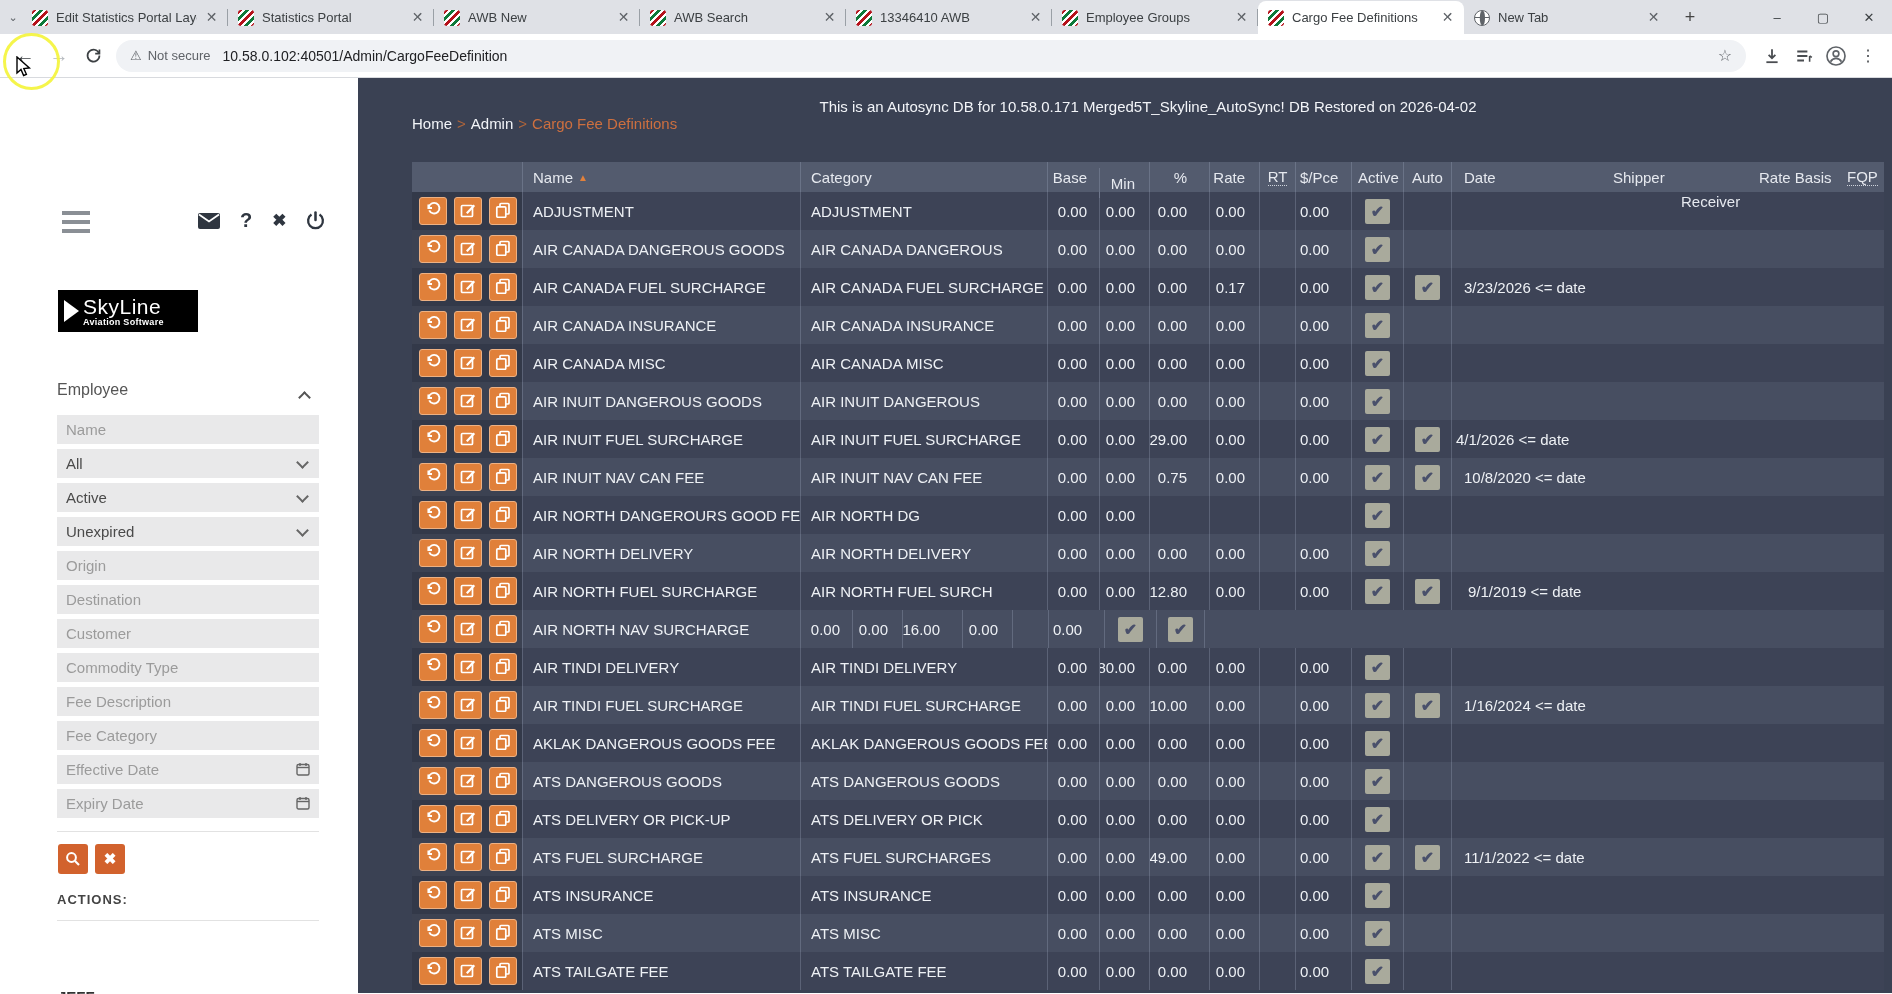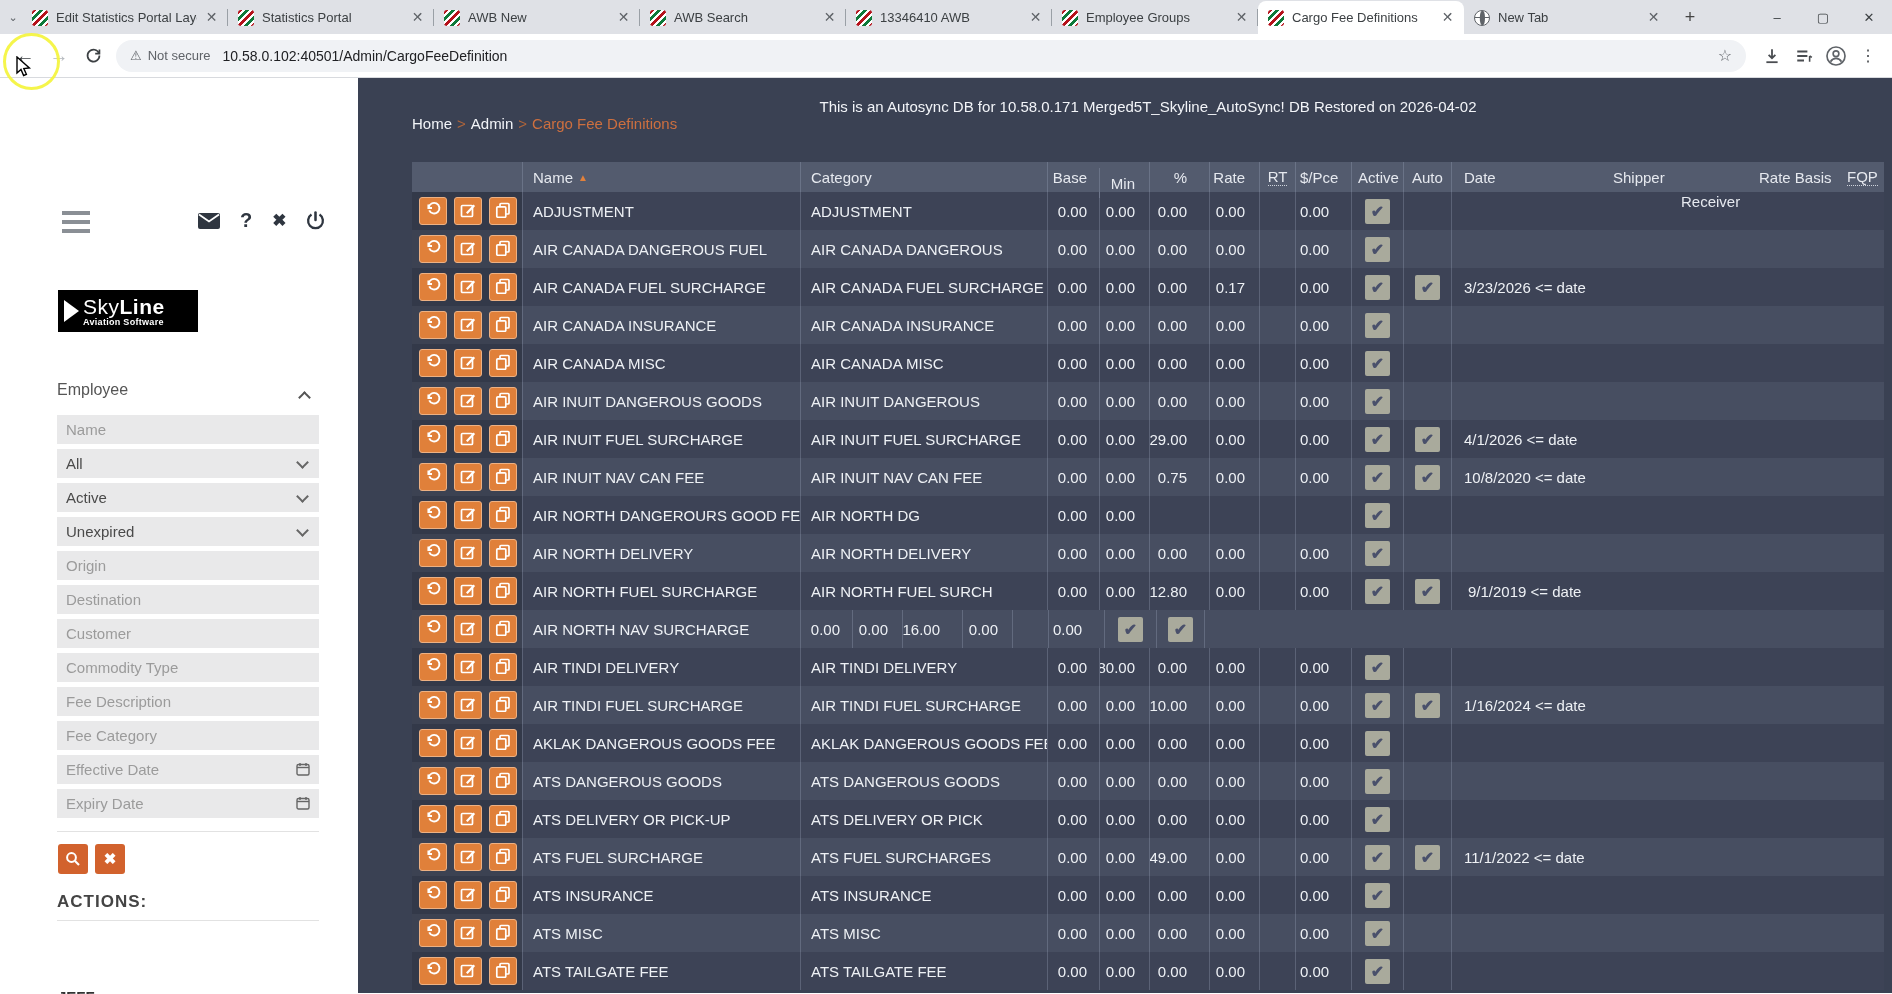--- a/index.html
+++ b/index.html
@@ -41,37 +41,37 @@
   
   .hamburger { position:absolute; left:62px; top:133px; width:28px; }
   .hamburger div { height:4px; background:#8a8f95; margin-bottom:5px; }
   .sb-icons { position:absolute; left:198px; top:131px; display:flex; align-items:center; gap:20px; color:#2f3640; }
   .sb-icons .q { font-size:20px; font-weight:bold; }
   .sb-icons .x { font-size:17px; font-weight:bold; }
   .logo { position:absolute; left:58px; top:212px; width:140px; height:42px; background:#000; color:#fff; display:flex; align-items:center; padding:0 6px; }
   .logo-arrow { width:0; height:0; border-top:11px solid transparent; border-bottom:11px solid transparent; border-left:15px solid #fff; margin-right:4px; }
   .logo-text { line-height:1; }
   .logo-main { font-size:21px; letter-spacing:0.5px; }
-  .logo-main b { font-weight:bold;margin-top:22px; }
+  .logo-main b { font-weight:normal;margin-top:22px; }
   .logo-sub { font-size:9px; font-weight:bold; margin-top:1px; letter-spacing:0.3px; }
   .filters-title { position:absolute; left:57px; top:303px; font-size:16px; color:#555; }
   .filters-collapse { position:absolute; left:300px; top:310px; }
   .chev { width:9px; height:9px; border-right:2px solid #555; border-bottom:2px solid #555; display:inline-block; }
   .chev.up { transform:rotate(-135deg); }
   .chev.down { transform:rotate(45deg); }
   .filters { position:absolute; left:57px; top:337px; width:262px; }
   .f-field { height:29px; margin-bottom:5px; background:#e9e9ea; display:flex; align-items:center; padding:0 9px; font-size:15px; position:relative; }
   .f-field.placeholder { color:#9b9b9b; }
   .f-field.select { color:#4a4a4a; }
   .f-field .chev.down { position:absolute; right:12px; top:9px; border-color:#666; }
   .f-field .cal { position:absolute; right:9px; top:7px; }
   .sb-rule1 { position:absolute; left:57px; top:753px; width:262px; height:1px; background:#e2e2e2; }
   .sb-buttons { position:absolute; left:58px; top:766px; display:flex; gap:7px; }
   .sb-btn { width:30px; height:30px; background:#d2622d; border-radius:3px; display:flex; align-items:center; justify-content:center; color:#fff; font-size:15px; font-weight:bold; }
-  .actions-label { position:absolute; left:57px; top:814px; font-size:17px; font-weight:bold; color:#444; letter-spacing:1px; }
+  .actions-label { position:absolute; left:57px; top:814px; font-size:13px; font-weight:bold; color:#444; letter-spacing:1px; }
   .sb-rule2 { position:absolute; left:57px; top:842px; width:262px; height:1px; background:#e2e2e2; }
   .user-name { position:absolute; left:58px; top:832px; font-size:15px; font-weight:bold; color:#333; margin-top:78px; }
 
   
   .autosync { position:absolute; left:0; right:0; top:20px; text-align:center; font-size:15px; color:#f2f4f8; padding-left:46px; }
   .breadcrumb { position:absolute; left:54px; top:37px; font-size:15px; }
   .breadcrumb .bc-item { color:#f2f4f8; }
   .breadcrumb .bc-sep { color:#b0653a; margin:0 5px; }
   .breadcrumb .bc-current { color:#cd6f3f; }
   .grid { position:absolute; left:54px; top:84px; width:1472px; }
@@ -394,21 +394,21 @@
                     </svg></span>
                 </div>
                 <div class="act-btn">
                   <span><svg width="16" height="16" viewBox="0 0 16 16">
                       <rect x="5" y="1.5" width="9" height="10.5" rx="1" fill="none" stroke="#fff" stroke-width="1.7"></rect>
                       <rect x="1.8" y="4.8" width="9" height="10.5" rx="1" fill="#e0803a" stroke="#fff" stroke-width="1.7"></rect>
                     </svg></span>
                 </div>
               </div>
             </div>
-            <div class="cell sep" style="width: 278px; min-width: 278px; padding-left: 10px;">AIR CANADA DANGEROUS FUEL</div>
+            <div class="cell sep" style="width: 278px; min-width: 278px; padding-left: 10px;">AIR CANADA DANGEROUS GOODS</div>
             <div class="cell sep" style="width: 247px; min-width: 247px; padding-left: 10px;">AIR CANADA DANGEROUS</div>
             <div class="cell sep" style="width: 52px; min-width: 52px; justify-content: flex-end; padding-right: 12px;">0.00</div>
             <div class="cell sep" style="width: 50px; min-width: 50px; justify-content: flex-end; padding-right: 14px;">0.00</div>
             <div class="cell sep" style="width: 60px; min-width: 60px; justify-content: flex-end; padding-right: 22px;">0.00</div>
             <div class="cell sep" style="width: 50px; min-width: 50px; justify-content: flex-end; padding-right: 14px;">0.00</div>
             <div class="cell sep" style="width: 36px; min-width: 36px;"></div>
             <div class="cell sep" style="width: 56px; min-width: 56px; padding-left: 4px;">0.00</div>
             <div class="cell sep" style="width: 52px; min-width: 52px; justify-content: center;">
               <div class="cbx">✔</div>
             </div>
@@ -615,21 +615,21 @@
             <div class="cell sep" style="width: 60px; min-width: 60px; justify-content: flex-end; padding-right: 22px;">29.00</div>
             <div class="cell sep" style="width: 50px; min-width: 50px; justify-content: flex-end; padding-right: 14px;">0.00</div>
             <div class="cell sep" style="width: 36px; min-width: 36px;"></div>
             <div class="cell sep" style="width: 56px; min-width: 56px; padding-left: 4px;">0.00</div>
             <div class="cell sep" style="width: 52px; min-width: 52px; justify-content: center;">
               <div class="cbx">✔</div>
             </div>
             <div class="cell sep" style="width: 48px; min-width: 48px; justify-content: center;">
               <div class="cbx">✔</div>
             </div>
-            <div class="cell sep" style="width: 148px; min-width: 148px; padding-left: 12px;">4/1/2026 &lt;= date</div>
+            <div class="cell sep" style="width: 148px; min-width: 148px; padding-left: 4px;">4/1/2026 &lt;= date</div>
             <div class="cell" style="width: 74px; min-width: 74px; padding-left: 14px;"></div>
             <div class="cell" style="width: 80px; min-width: 80px; padding-left: 8px;"></div>
             <div class="cell" style="width: 86px; min-width: 86px; padding-left: 6px;"></div>
             <div class="cell" style="width: 42px; min-width: 42px; padding-left: 8px;"></div>
           </div>
           <div class="grid-row even">
             <div class="cell" style="width: 110px; min-width: 110px; background: rgba(0, 0, 0, 0.15);">
               <div class="c-actions-inner">
                 <div class="act-btn">
                   <span><svg width="17" height="17" viewBox="0 0 16 16">

